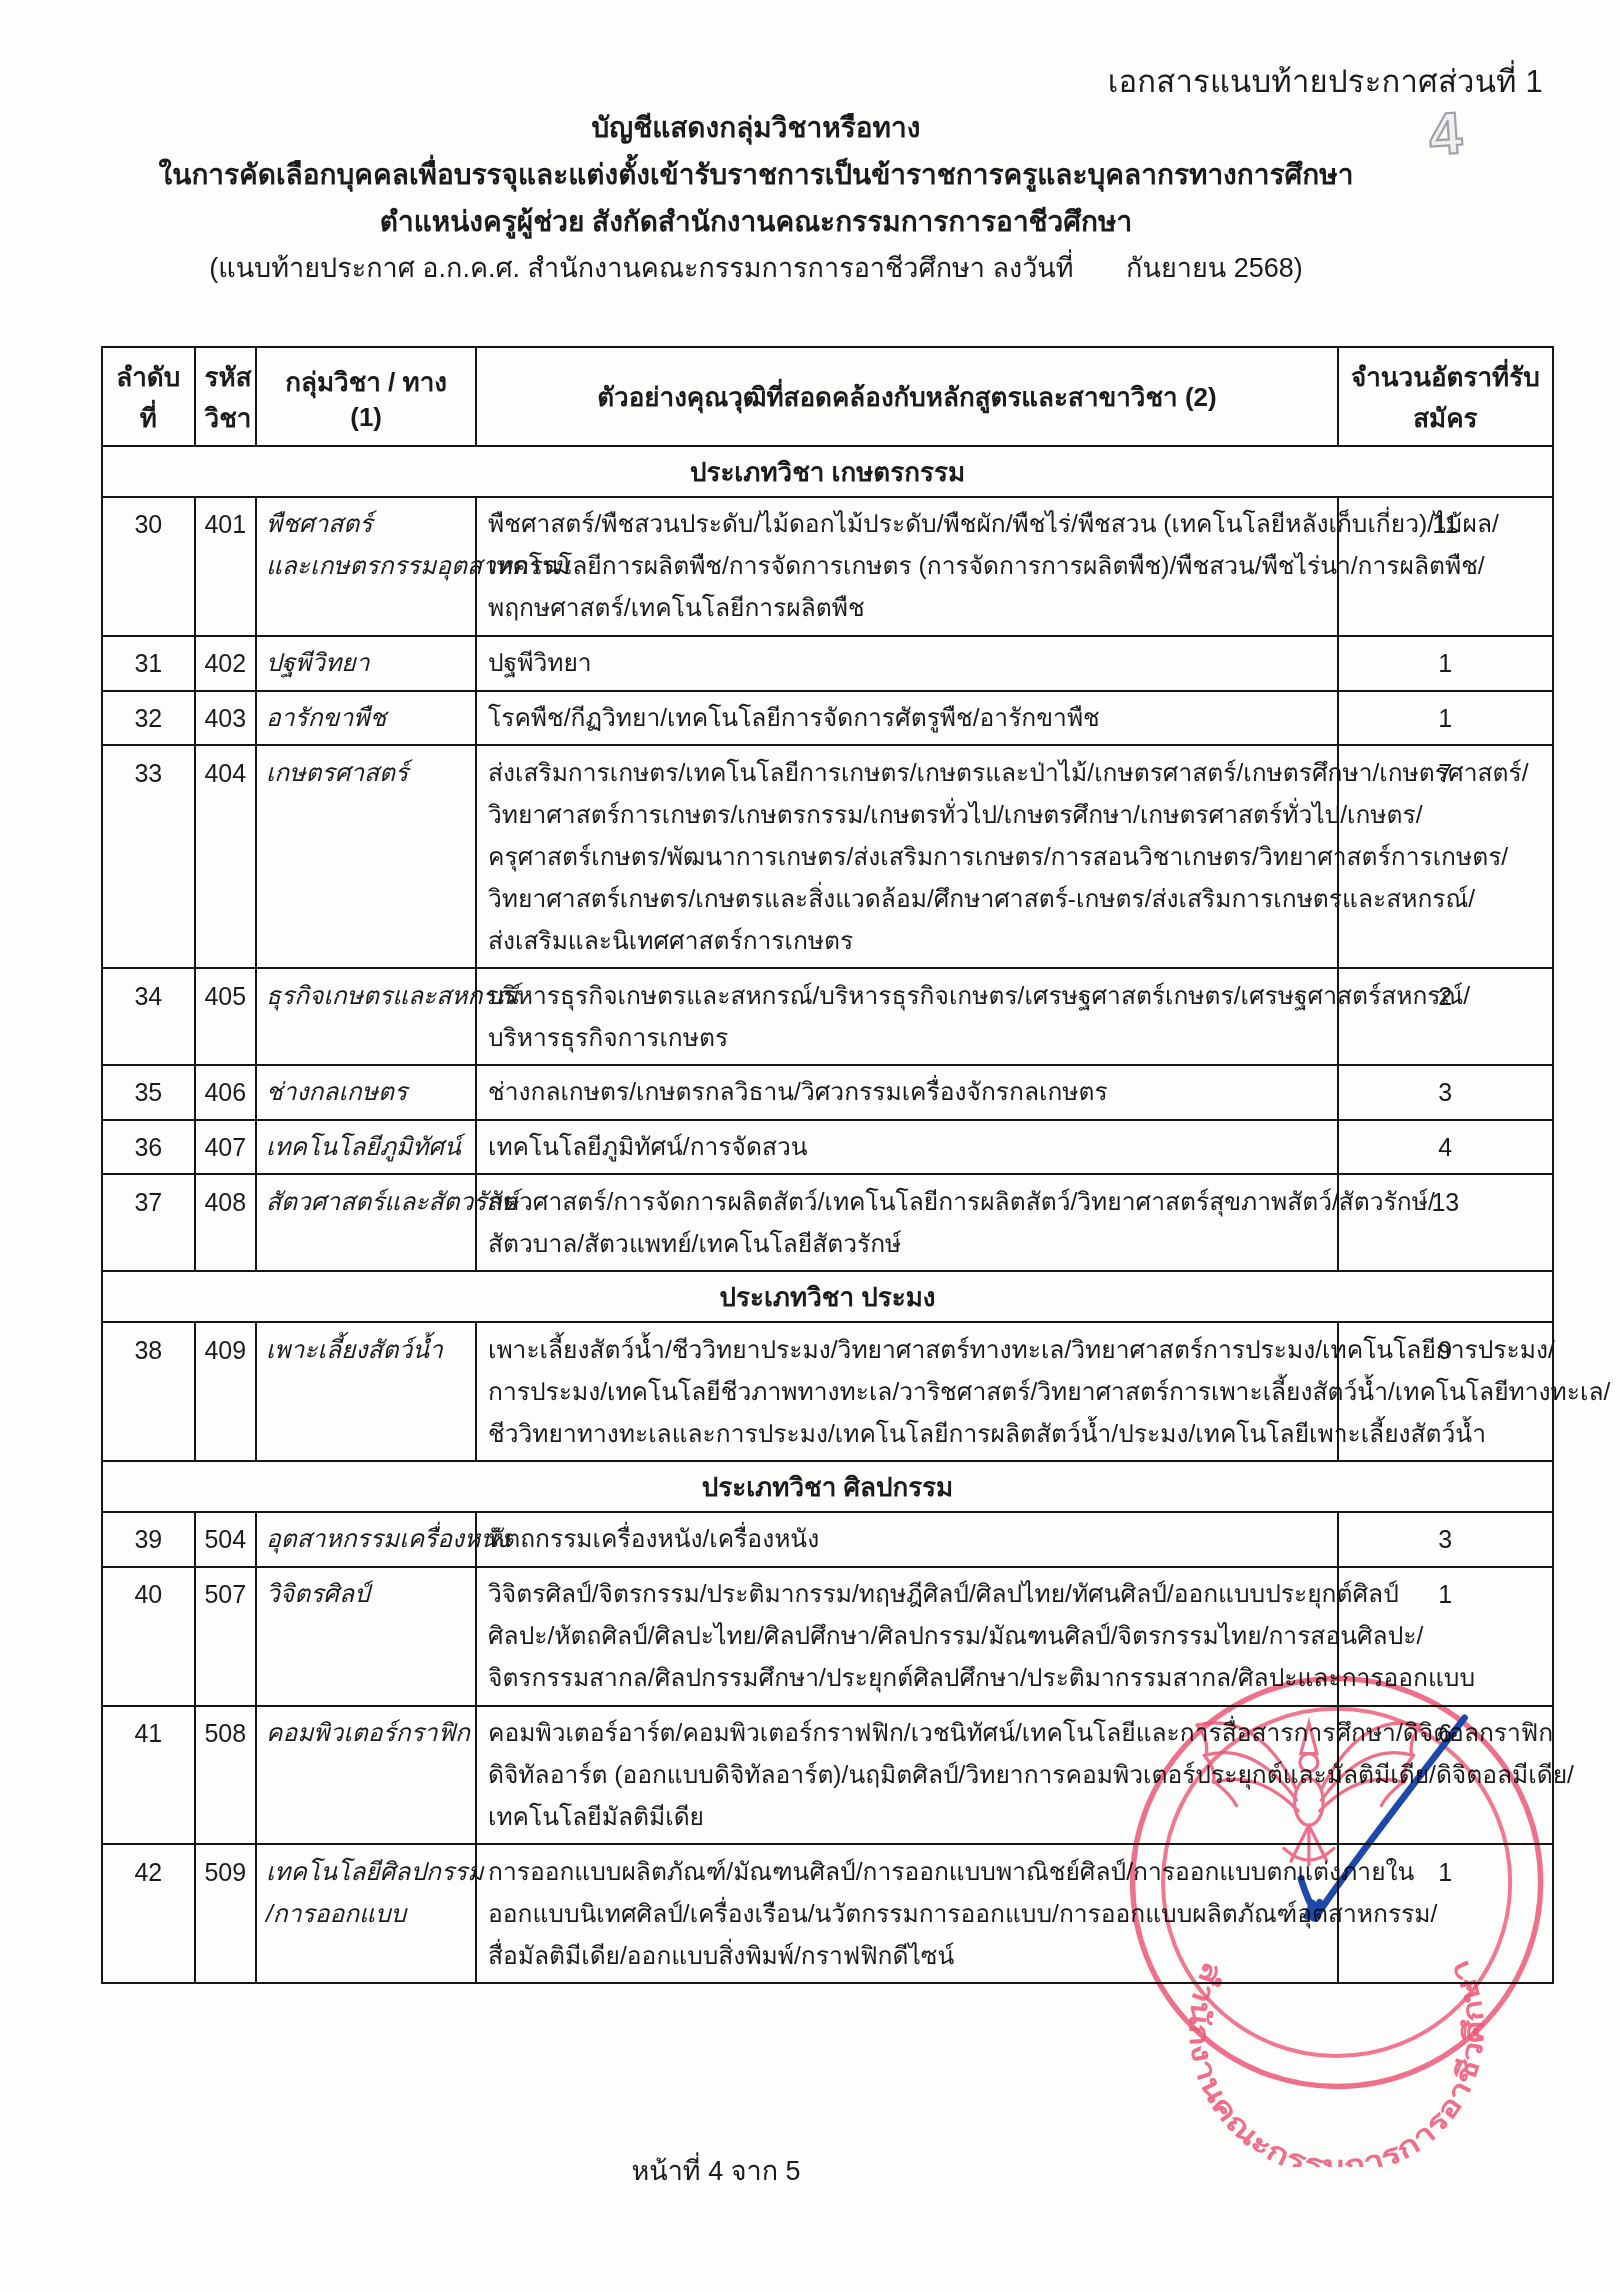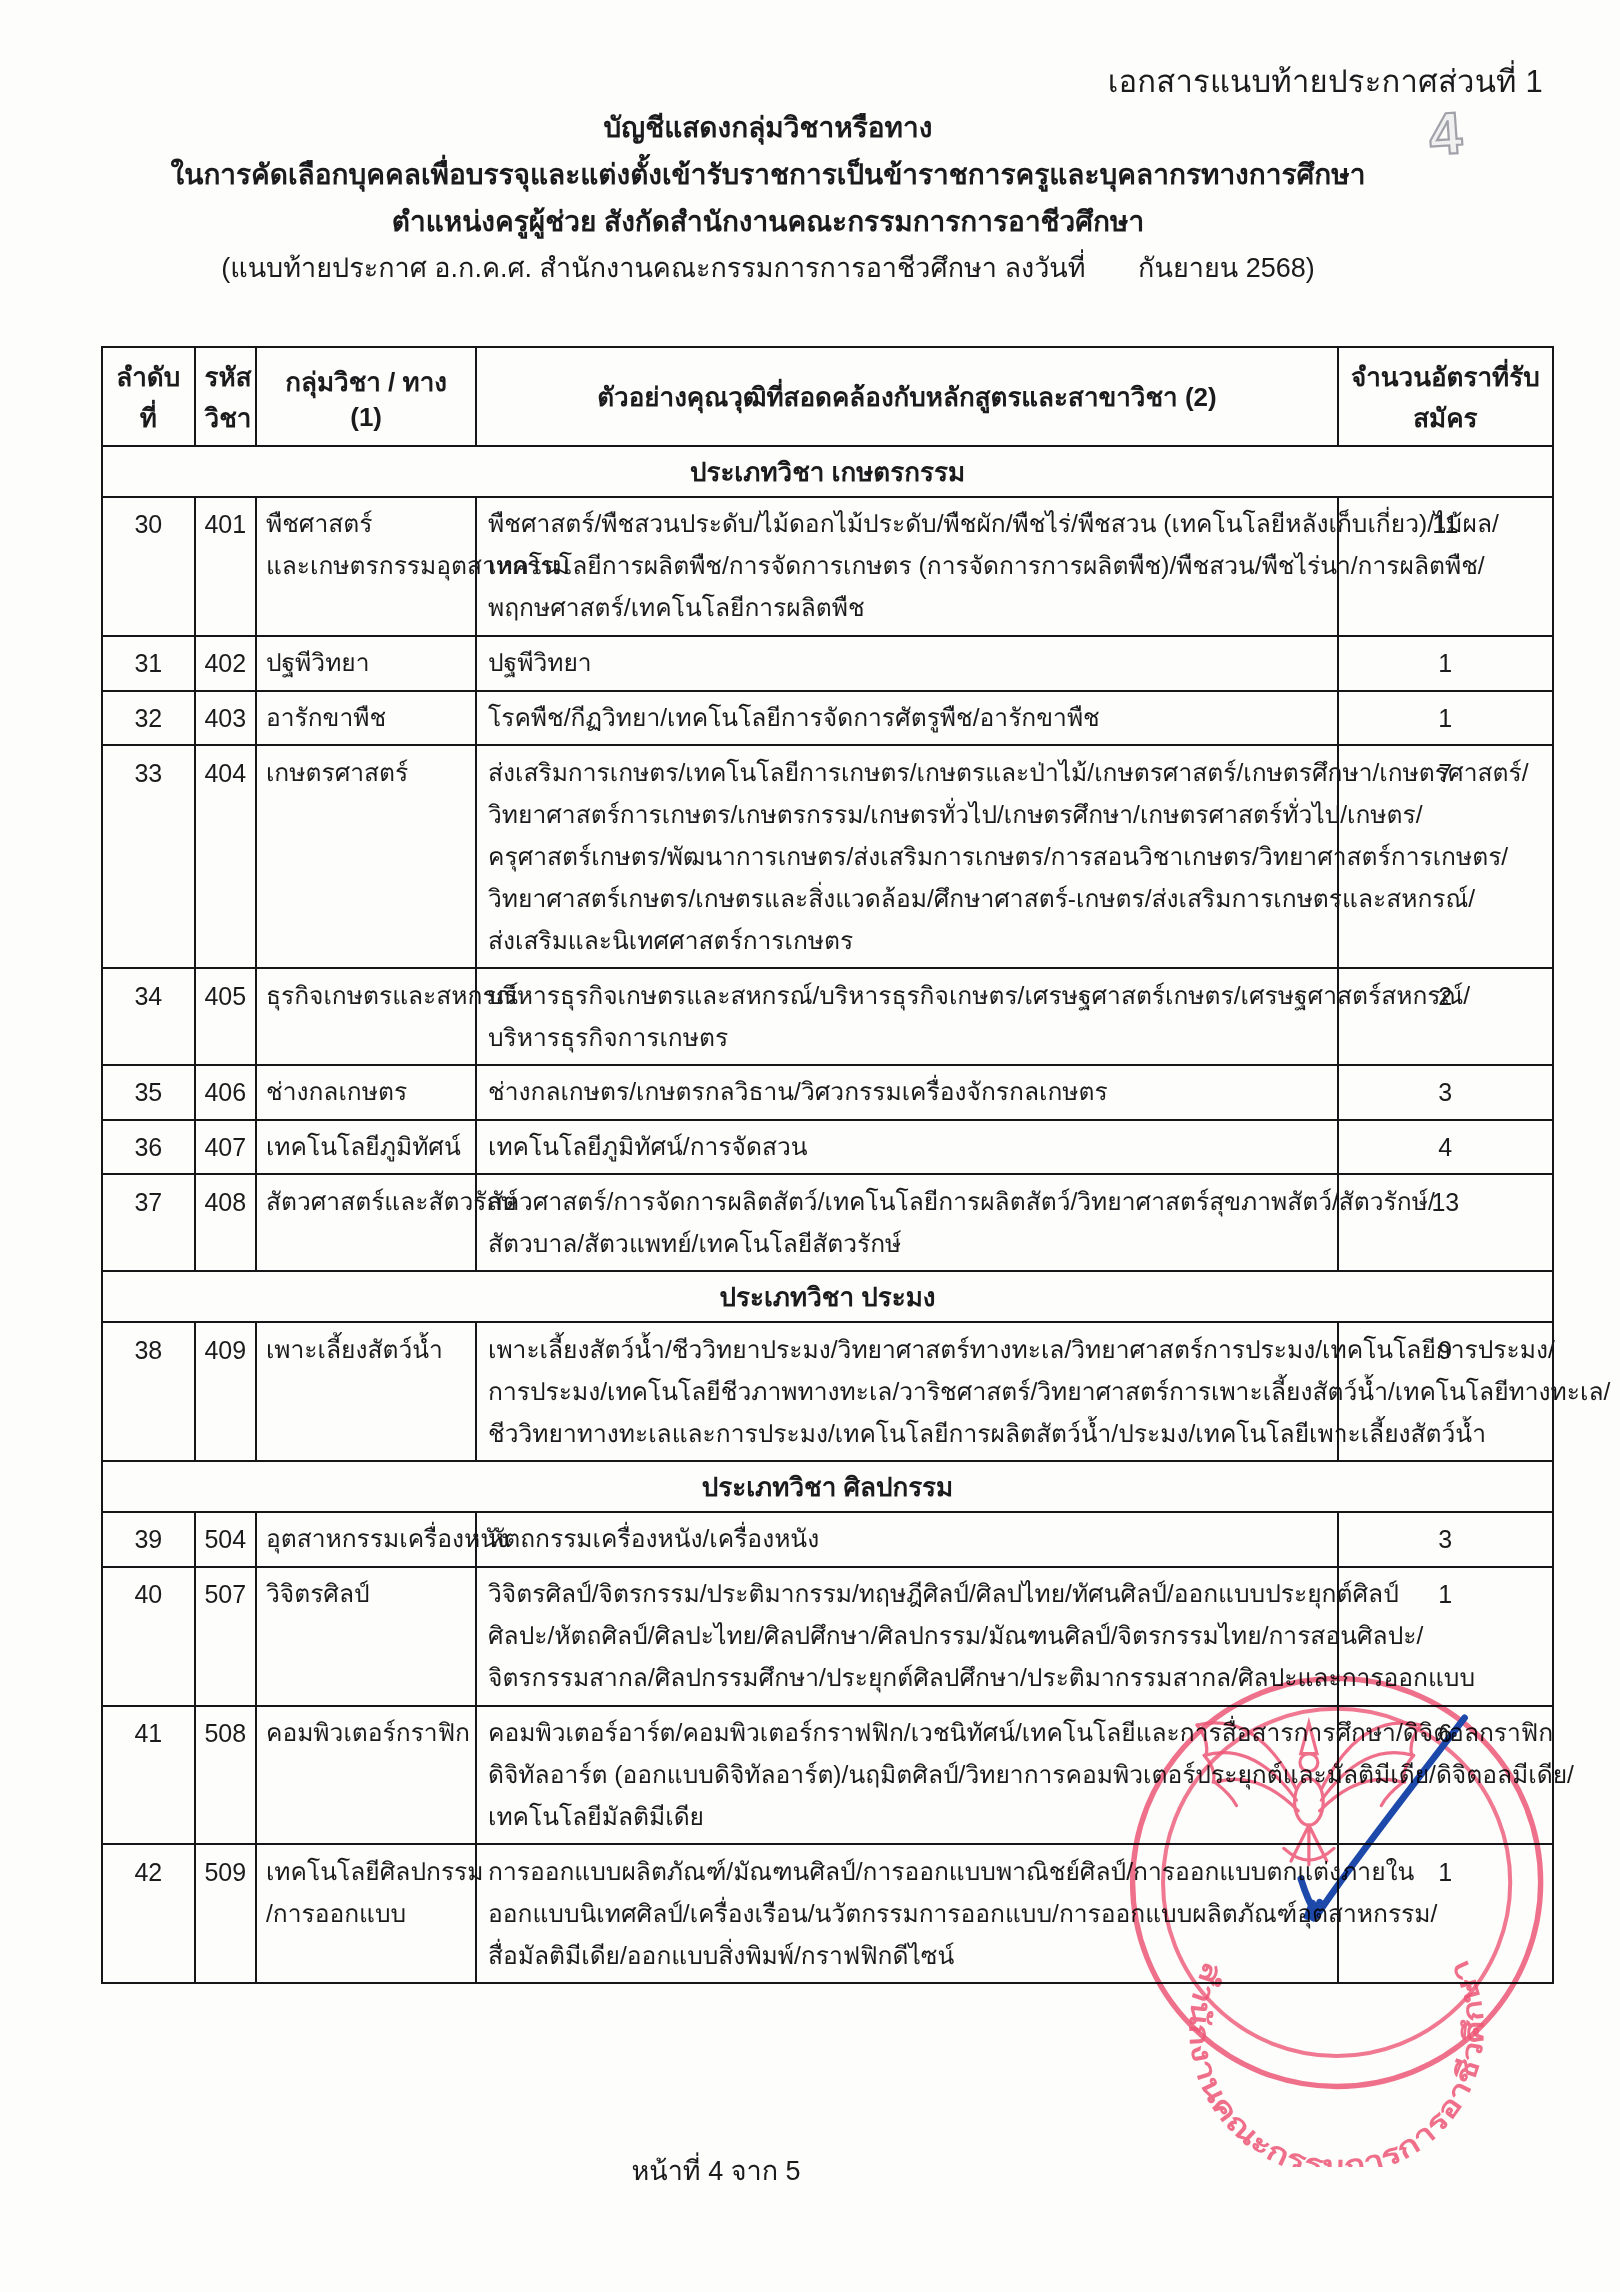--- a/index.html
+++ b/index.html
@@ -21,21 +21,21 @@
   .page-num-stamp {
     position:absolute; top:100px; left:1429px;
     font-size:59px; font-weight:bold;
     color:rgba(190,190,198,0.25);
     -webkit-text-stroke:2.2px #92929c;
     transform:rotate(-4deg);
     opacity:0.85;
   }
   
   .titles {
-    position:absolute; top:104px; left:17px; width:1502px;
+    position:absolute; top:104px; left:5px; width:1502px;
     text-align:center;
   }
   .titles .t { font-size:28px; font-weight:bold; line-height:47px; }
   .titles .t-sub { font-size:27px; font-weight:normal; line-height:47px; white-space:pre-wrap; }
 
   
   table.doc-table {
     position:absolute; left:101px; top:346px;
     width:1453px;
     border-collapse:collapse; table-layout:fixed;
@@ -49,21 +49,21 @@
     height:99px; padding:3.6px 9px;
     text-align:center; vertical-align:middle;
   }
   .col-no    { width:92px; }
   .col-code  { width:61px;  }
   .col-group { width:219px; }
   .col-qual  { width:856px; }
   .col-count { width:214px; }
   .doc-table td { font-size:24.6px; vertical-align:top; padding:5.4px 7.2px; }
   td.col-no, td.col-code, td.col-count { text-align:center; font-size:25px; }
-  td.col-group { padding-left:9px; }
+  td.col-group { padding-left:9px;font-style:italic; }
   td.col-qual  { padding-left:10.7px; }
   .cell-line { line-height:42px; white-space:nowrap; }
   tr.section-row td {
     text-align:center; font-weight:bold; font-size:26px;
     height:43px; padding:4px; vertical-align:middle;
   }
 
   
   .footer {
     position:absolute; top:2149px; left:0; width:1432px;

